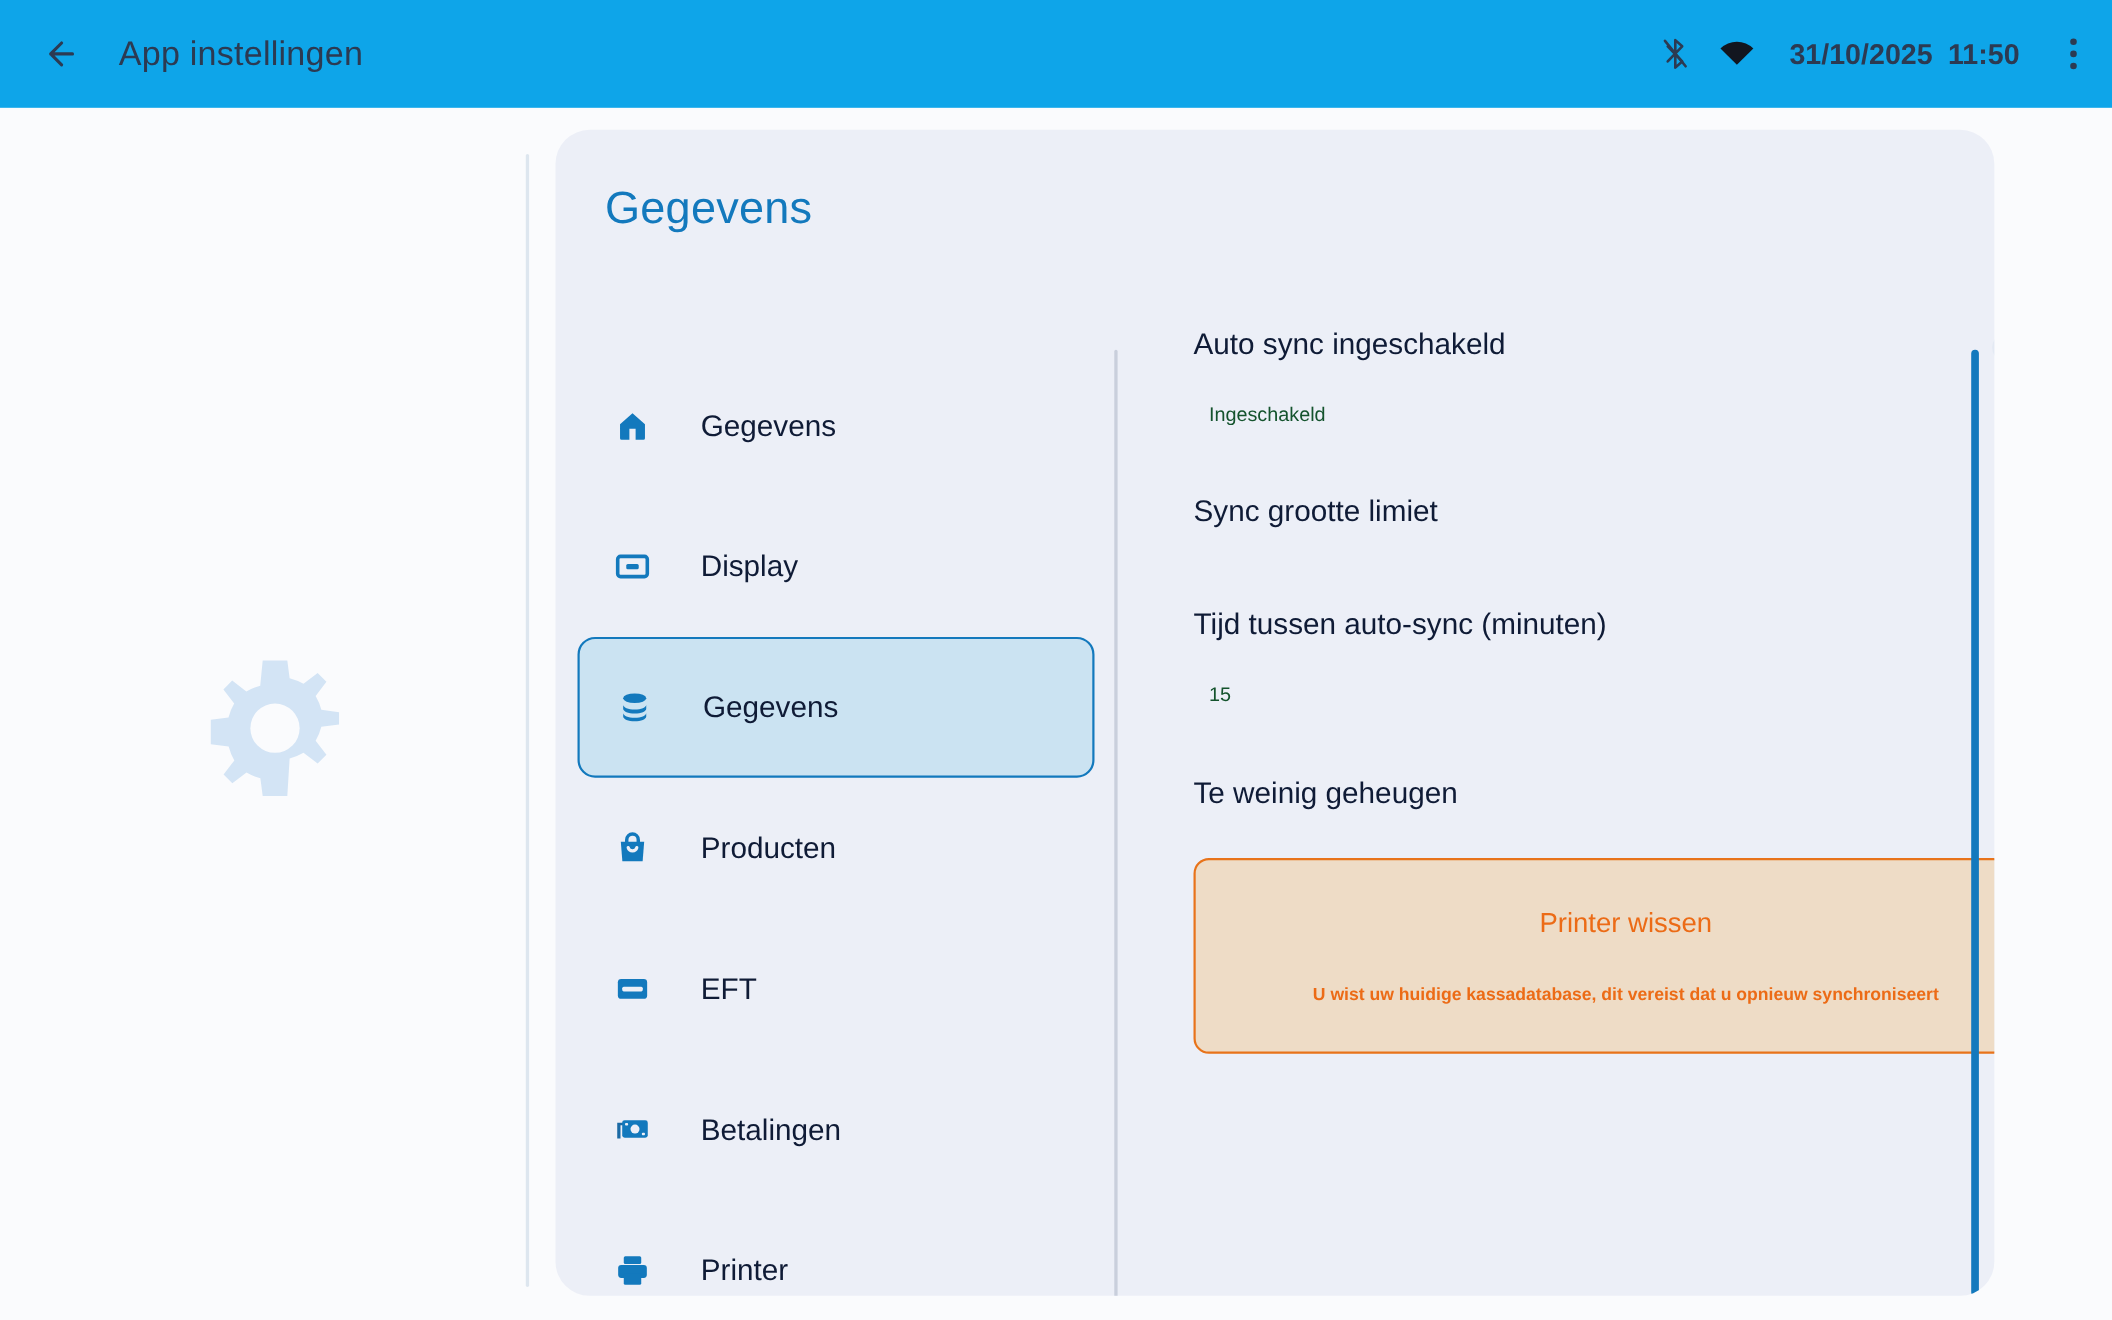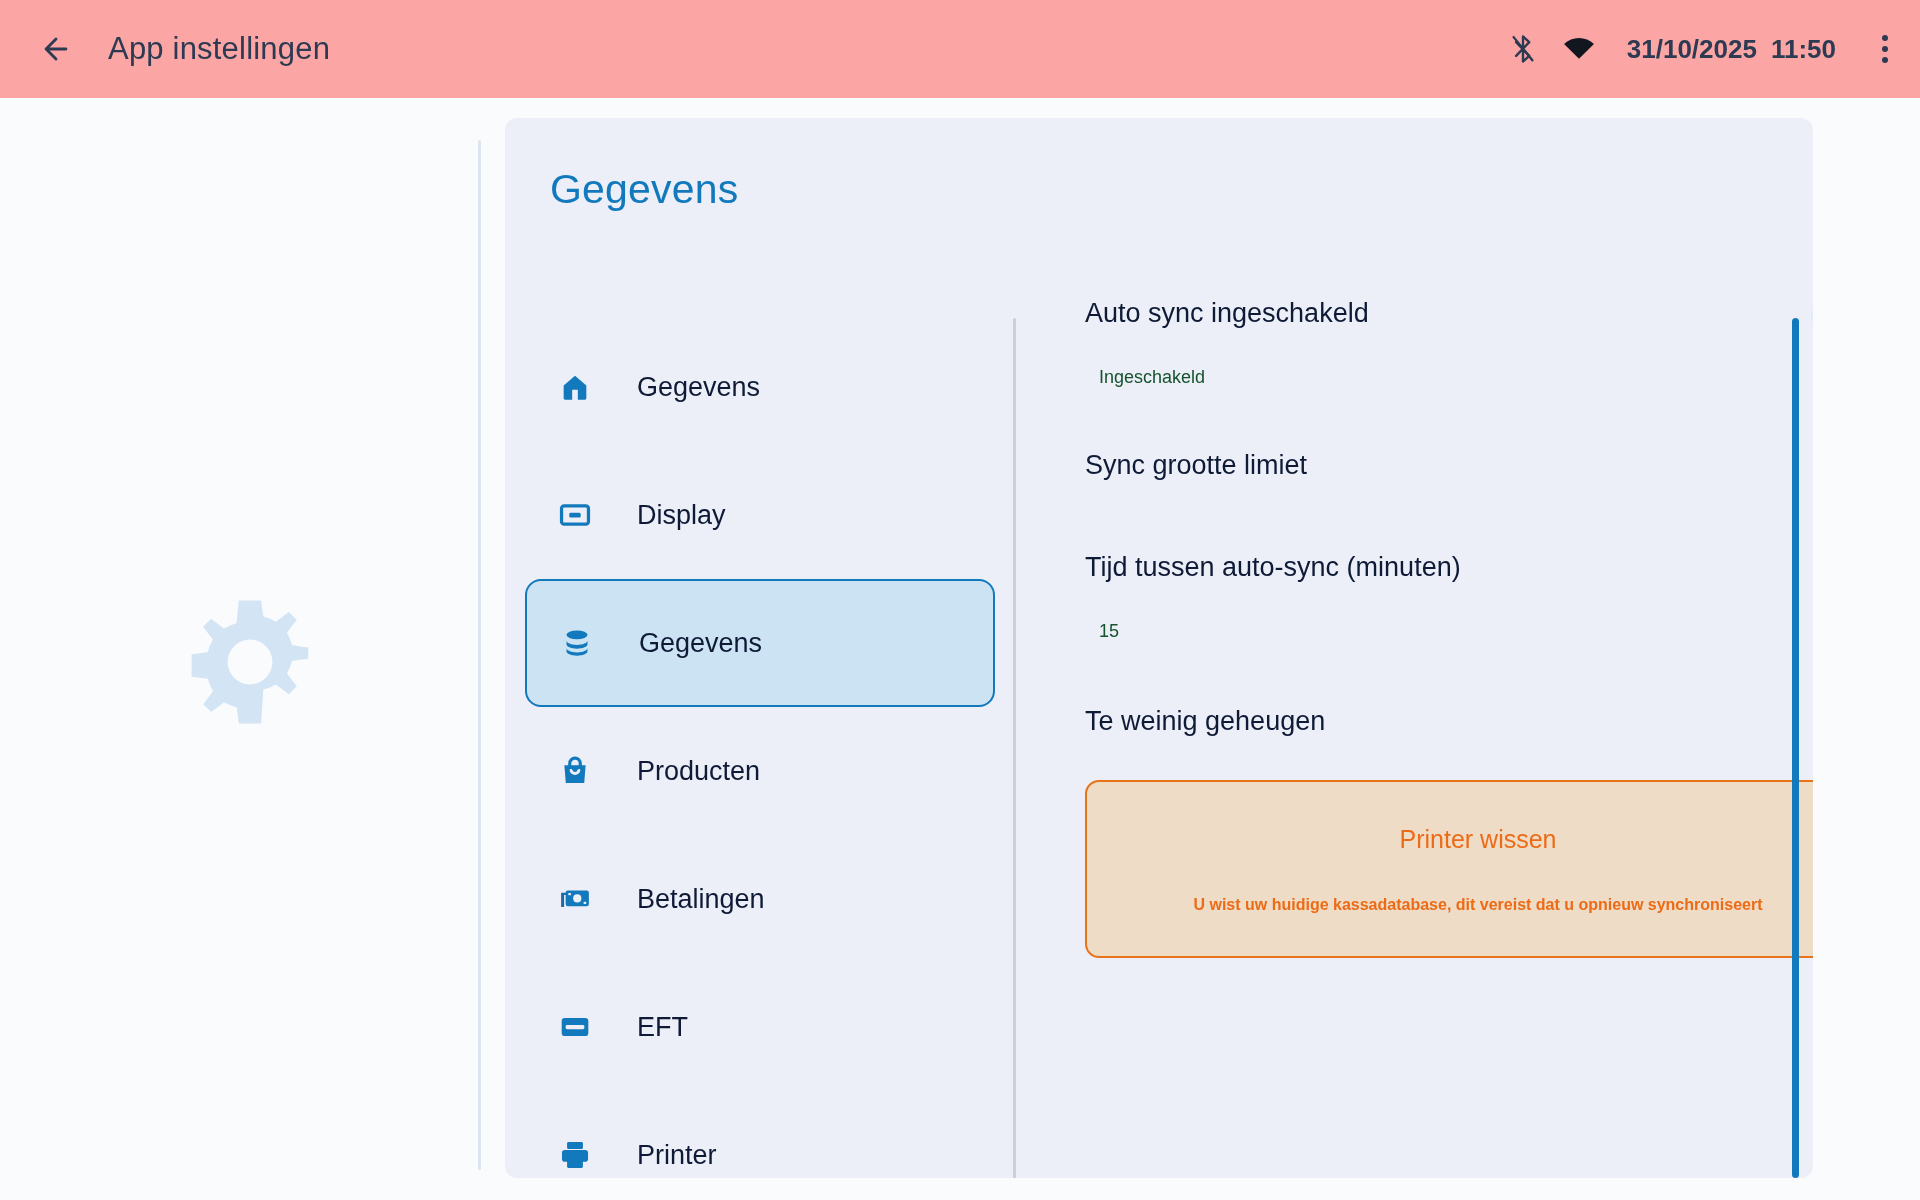--- a/index.html
+++ b/index.html
@@ -18,21 +18,21 @@
   }
 
   
   .topbar {
     position: absolute;
     top: 0; left: 0;
     width: 1920px;
     height: 98px;
     display: flex;
     align-items: center;
-    background: #fca5a5;
+    background: #0ea5e9;
   }
 
   .back-btn {
     width: 56px;
     height: 56px;
     margin-left: 28px;
     display: flex;
     align-items: center;
     justify-content: center;
     cursor: pointer;
@@ -103,21 +103,21 @@
   }
 
   
   .settings-card {
     position: absolute;
     left: 505px;
     top: 118px;
     width: 1308px;
     height: 1060px;
     background: #eceff7;
-    border-radius: 12px;
+    border-radius: 31px;
     overflow: hidden;
   }
 
   .left-rail {
     position: absolute;
     left: 478px;
     top: 140px;
     width: 3px;
     height: 1030px;
     background: #dde6ef;
@@ -379,38 +379,38 @@
           <path d="M8.3 8.5V6.6a3.7 3.7 0 0 1 7.4 0v1.9" fill="none" stroke="#1379bd" stroke-width="2.2" stroke-linecap="round"></path>
           <path d="M9.2 11.6a2.9 2.9 0 0 0 5.6 0" fill="none" stroke="#eceff7" stroke-width="2" stroke-linecap="round"></path>
         </svg>
       </span>
       <span class="nav-label">Producten</span>
     </div>
 
     <div class="nav-item">
       <span class="nav-icon">
         <svg width="34" height="34" viewBox="0 0 24 24">
+          <rect x="2.6" y="5.6" width="18.8" height="12.8" rx="2.2" fill="#1379bd"></rect>
+          <rect x="5.4" y="10.6" width="13.2" height="3" rx="1" fill="#eceff7"></rect>
+        </svg>
+      </span>
+      <span class="nav-label">EFT</span>
+    </div>
+
+    <div class="nav-item">
+      <span class="nav-icon">
+        <svg width="34" height="34" viewBox="0 0 24 24">
           <path d="M2.2 7.5v10.2h2.1V9.2h13.9V7.5z" fill="#1b6aa5"></path>
           <rect x="5.4" y="6" width="16.4" height="11.2" rx="1.6" fill="#1379bd"></rect>
           <circle cx="13.6" cy="11.6" r="2.9" fill="#eceff7"></circle>
           <rect x="7.2" y="7.7" width="2" height="1.6" rx=".6" fill="#eceff7"></rect>
           <rect x="18" y="13.9" width="2" height="1.6" rx=".6" fill="#eceff7"></rect>
         </svg>
       </span>
       <span class="nav-label">Betalingen</span>
-    </div>
-
-    <div class="nav-item">
-      <span class="nav-icon">
-        <svg width="34" height="34" viewBox="0 0 24 24">
-          <rect x="2.6" y="5.6" width="18.8" height="12.8" rx="2.2" fill="#1379bd"></rect>
-          <rect x="5.4" y="10.6" width="13.2" height="3" rx="1" fill="#eceff7"></rect>
-        </svg>
-      </span>
-      <span class="nav-label">EFT</span>
     </div>
 
     <div class="nav-item">
       <span class="nav-icon">
         <svg width="34" height="34" viewBox="0 0 24 24">
           <rect x="6.4" y="2.8" width="11.2" height="5" rx="1" fill="#1379bd"></rect>
           <rect x="2.8" y="8.4" width="18.4" height="8.4" rx="2" fill="#1379bd"></rect>
           <rect x="6.4" y="14" width="11.2" height="7.2" rx="1" fill="#1379bd"></rect>
         </svg>
       </span>

